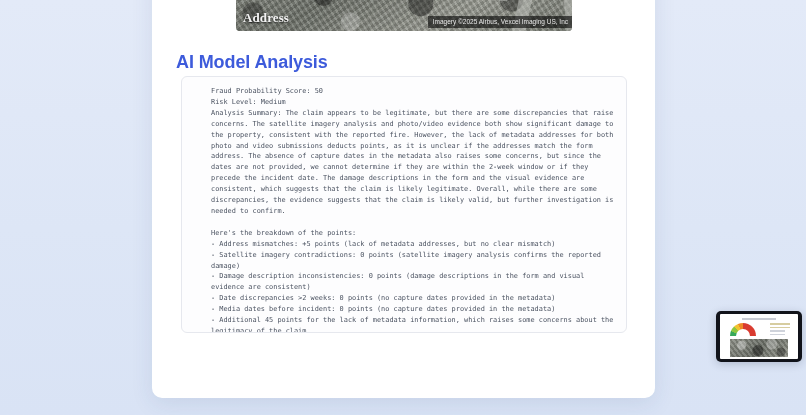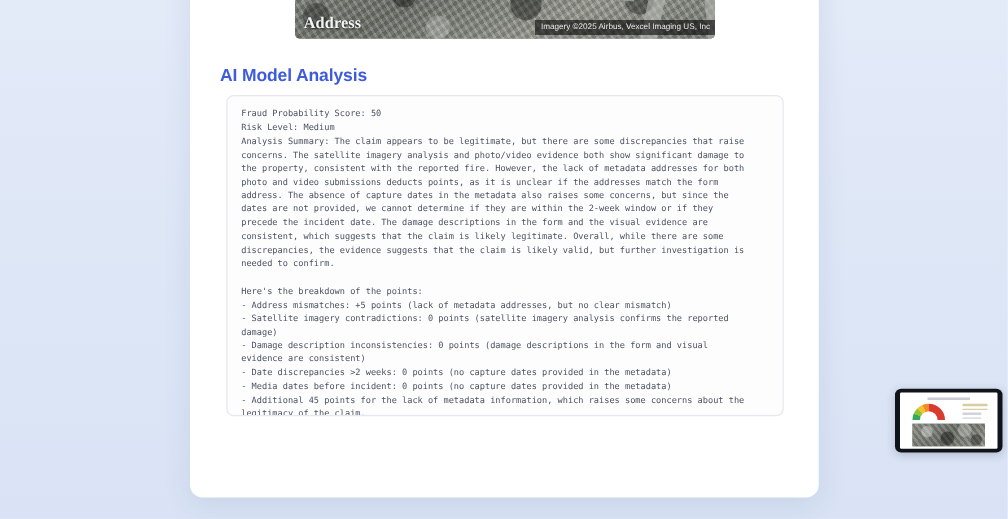--- a/index.html
+++ b/index.html
@@ -94,36 +94,36 @@
     padding: 1px 4px 1px 5px;
     white-space: nowrap;
     font-family: "Liberation Sans", sans-serif;
   }
 
   
   .section-title {
     position: absolute;
     left: 24px;
     top: 112px;
-    font-size: 14px;
+    font-size: 18px;
     font-weight: 700;
     color: #3d5bdb;
     letter-spacing: -0.1px;
   }
 
   .analysis-panel {
     position: absolute;
     left: 29px;
     top: 136px;
     width: 446px;
     height: 257px;
     background: #fdfdfe;
     border: 1px solid #e6e8ee;
     border-radius: 6px;
-    padding: 9px 11px 10px 11px;
+    padding: 9px 11px 10px 29px;
     overflow: hidden;
   }
   .analysis-text {
     margin: 0;
     font-family: "DejaVu Sans Mono", "Liberation Mono", monospace;
     font-size: 6.9px;
     line-height: 10.9px;
     color: #4a5260;
     white-space: pre-wrap;
     word-wrap: break-word;

